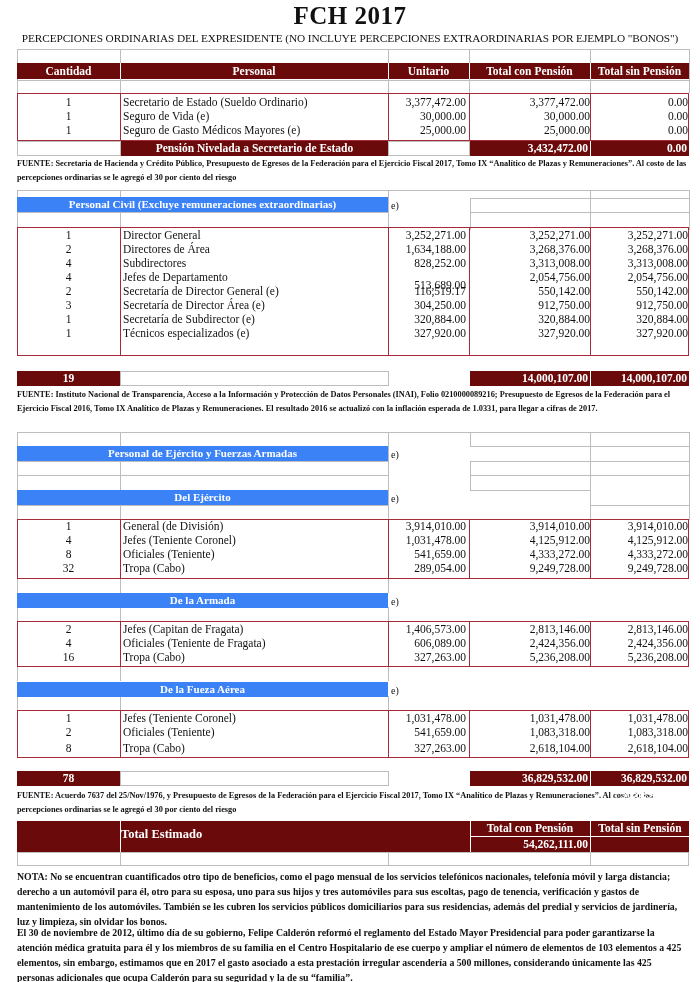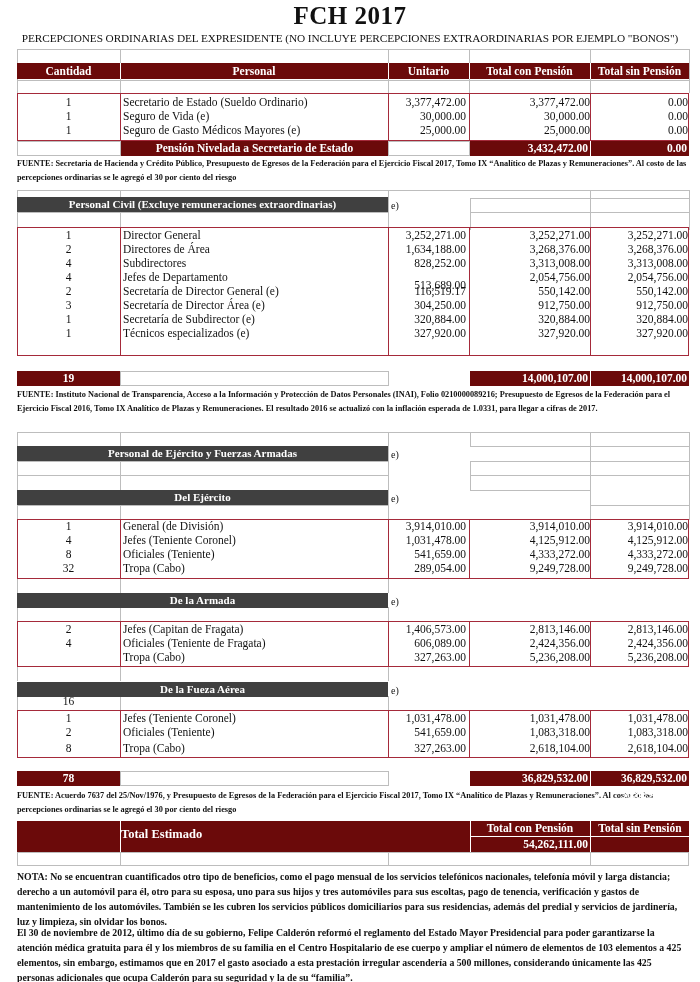--- a/index.html
+++ b/index.html
@@ -35,21 +35,21 @@
   .note {
     position: absolute; left: 17px; width: 672px; font-size: 8.3px; font-weight: bold;
     line-height: 14px;
   }
   .nota {
     position: absolute; left: 17px; width: 672px; font-size: 9.8px; font-weight: bold;
     line-height: 15px;
   }
   .sect {
     position: absolute; left: 17px; width: 371px; height: 15px; line-height: 15px;
-    text-align: center; font-size: 11px; font-weight: bold; color: #fff; background: #404040;
+    text-align: center; font-size: 11px; font-weight: bold; color: #fff; background: #3b82f6;
   }
   .sect-e { position: absolute; left: 391px; font-size: 10px; height: 15px; line-height: 15px; }
   .tot-cell {
     position: absolute; height: 15px; line-height: 15px; font-size: 11.5px; font-weight: bold;
     color: #fff; background: #6b0a0a;
   }
   .white-box { position: absolute; border: 1px solid #bdbdbd; background: #fff; }
 </style>
 </head>
 <body>
@@ -294,21 +294,21 @@
     <div class="row c-sin" style="top:622px;">2,813,146.00</div>
   </div>
   <div>
     <div class="row c-qty" style="top:636px;">4</div>
     <div class="row c-name" style="top:636px;">Oficiales (Teniente de Fragata)</div>
     <div class="row c-unit" style="top:636px;">606,089.00</div>
     <div class="row c-con" style="top:636px;">2,424,356.00</div>
     <div class="row c-sin" style="top:636px;">2,424,356.00</div>
   </div>
   <div>
-    <div class="row c-qty" style="top:650px;margin-top:44px;">16</div>
+    <div class="row c-qty" style="top:650px;">16</div>
     <div class="row c-name" style="top:650px;">Tropa (Cabo)</div>
     <div class="row c-unit" style="top:650px;">327,263.00</div>
     <div class="row c-con" style="top:650px;">5,236,208.00</div>
     <div class="row c-sin" style="top:650px;">5,236,208.00</div>
   </div>
 </div>
 
 <div class="grid-line-v" style="left:17px; top:667px; height:14px;"></div>
 <div class="grid-line-v" style="left:120px; top:667px; height:14px;"></div>
 <div class="grid-line-v" style="left:388px; top:667px; height:14px;"></div>

